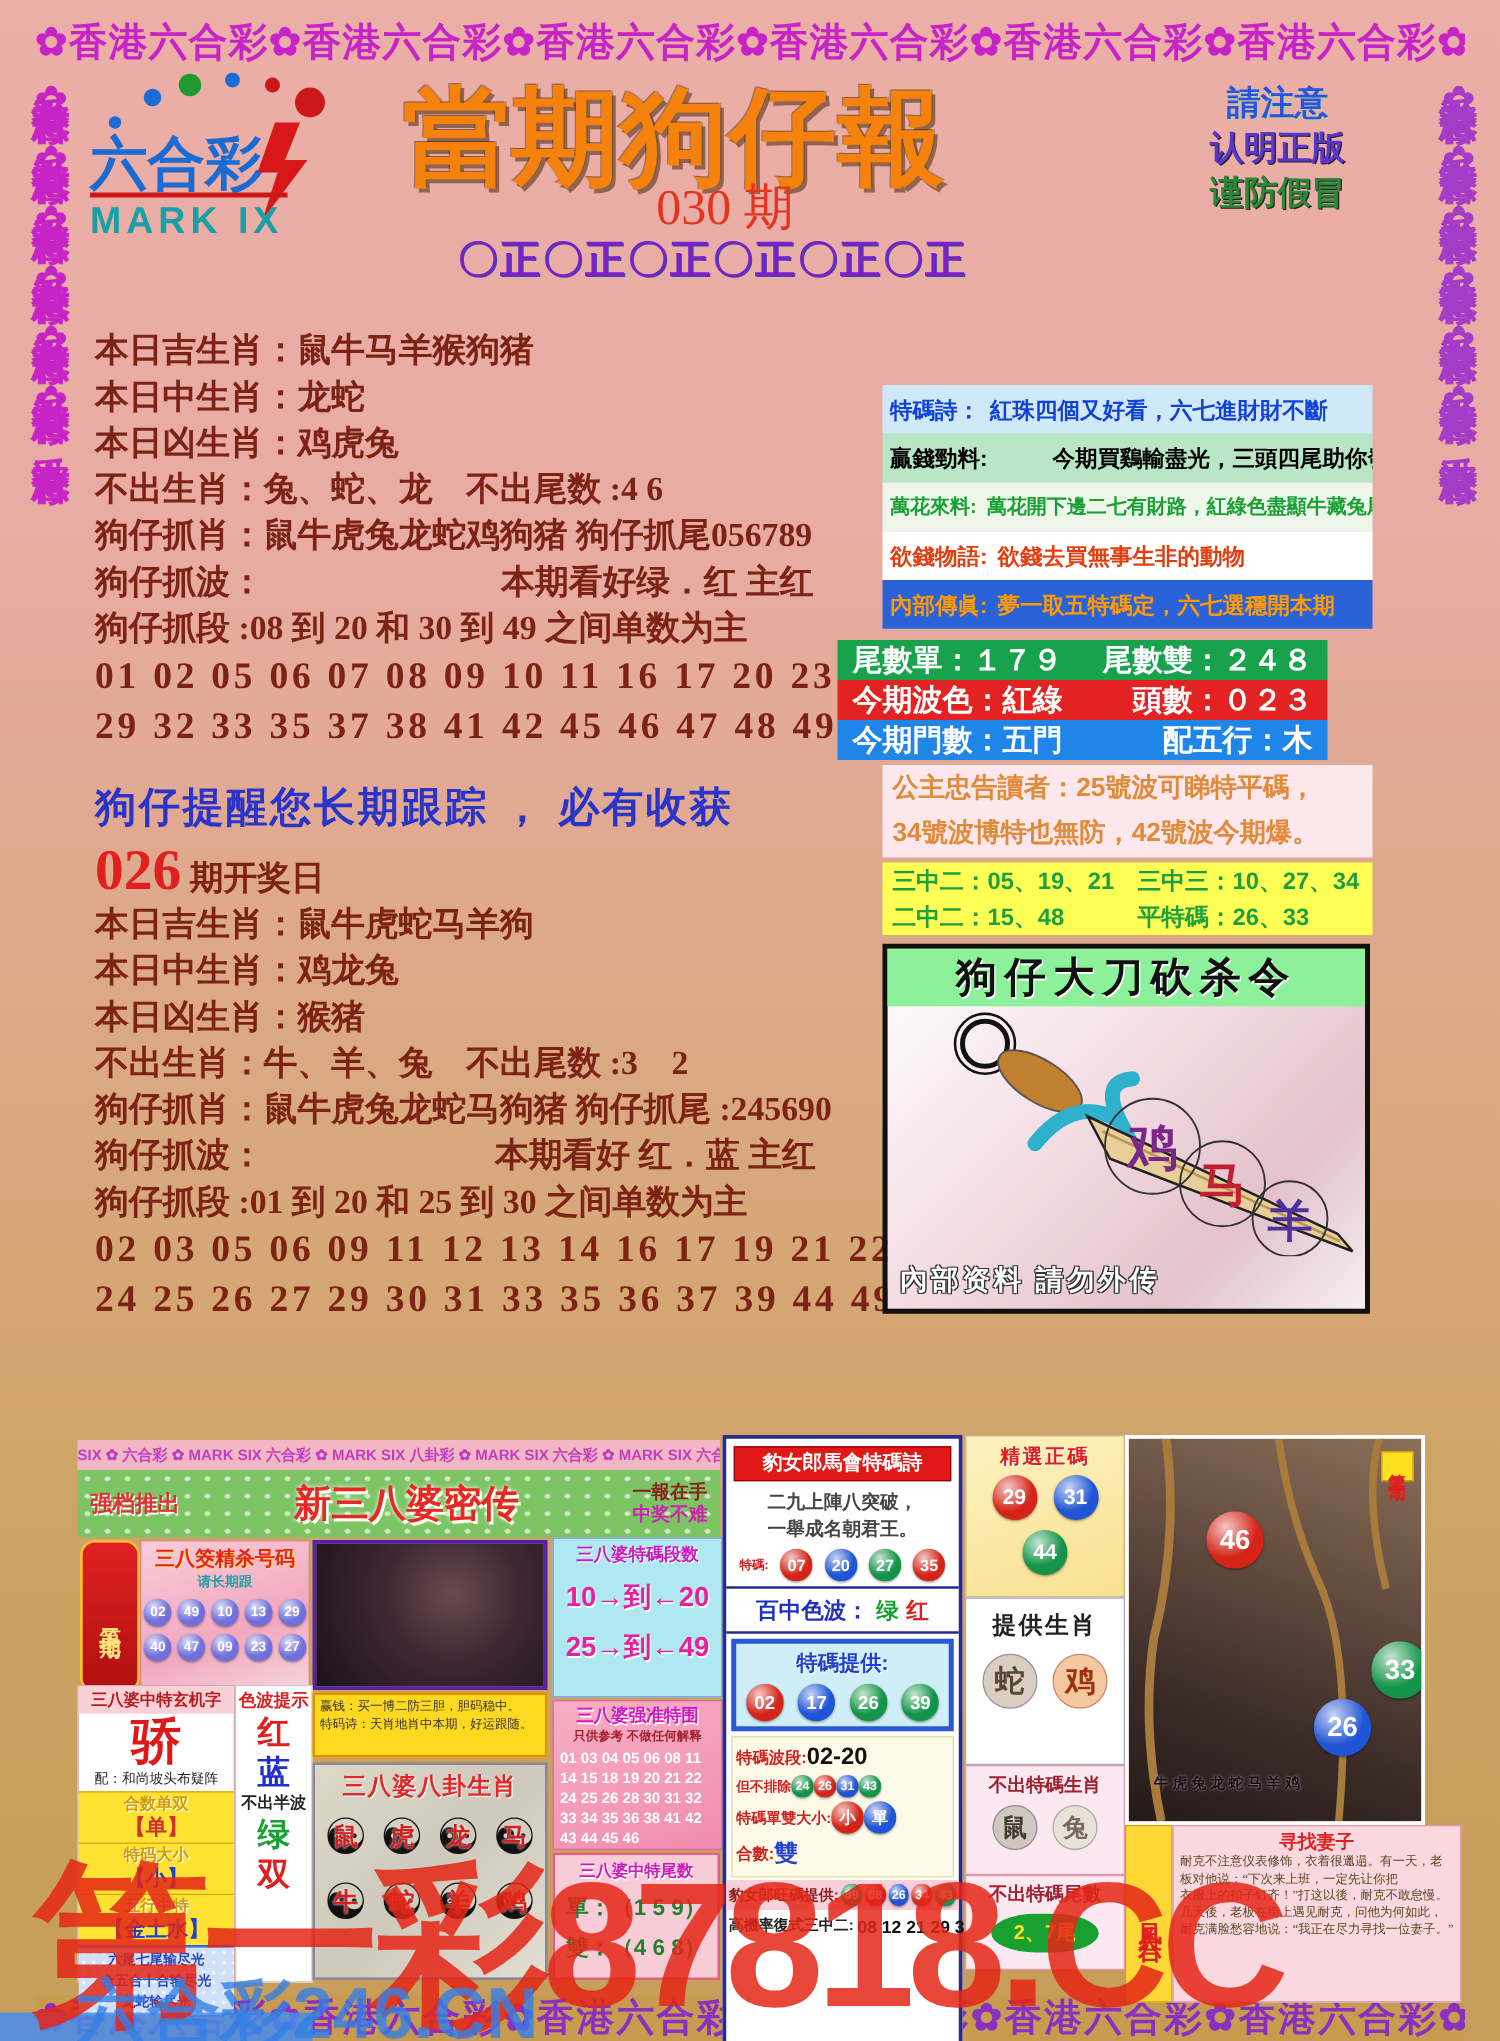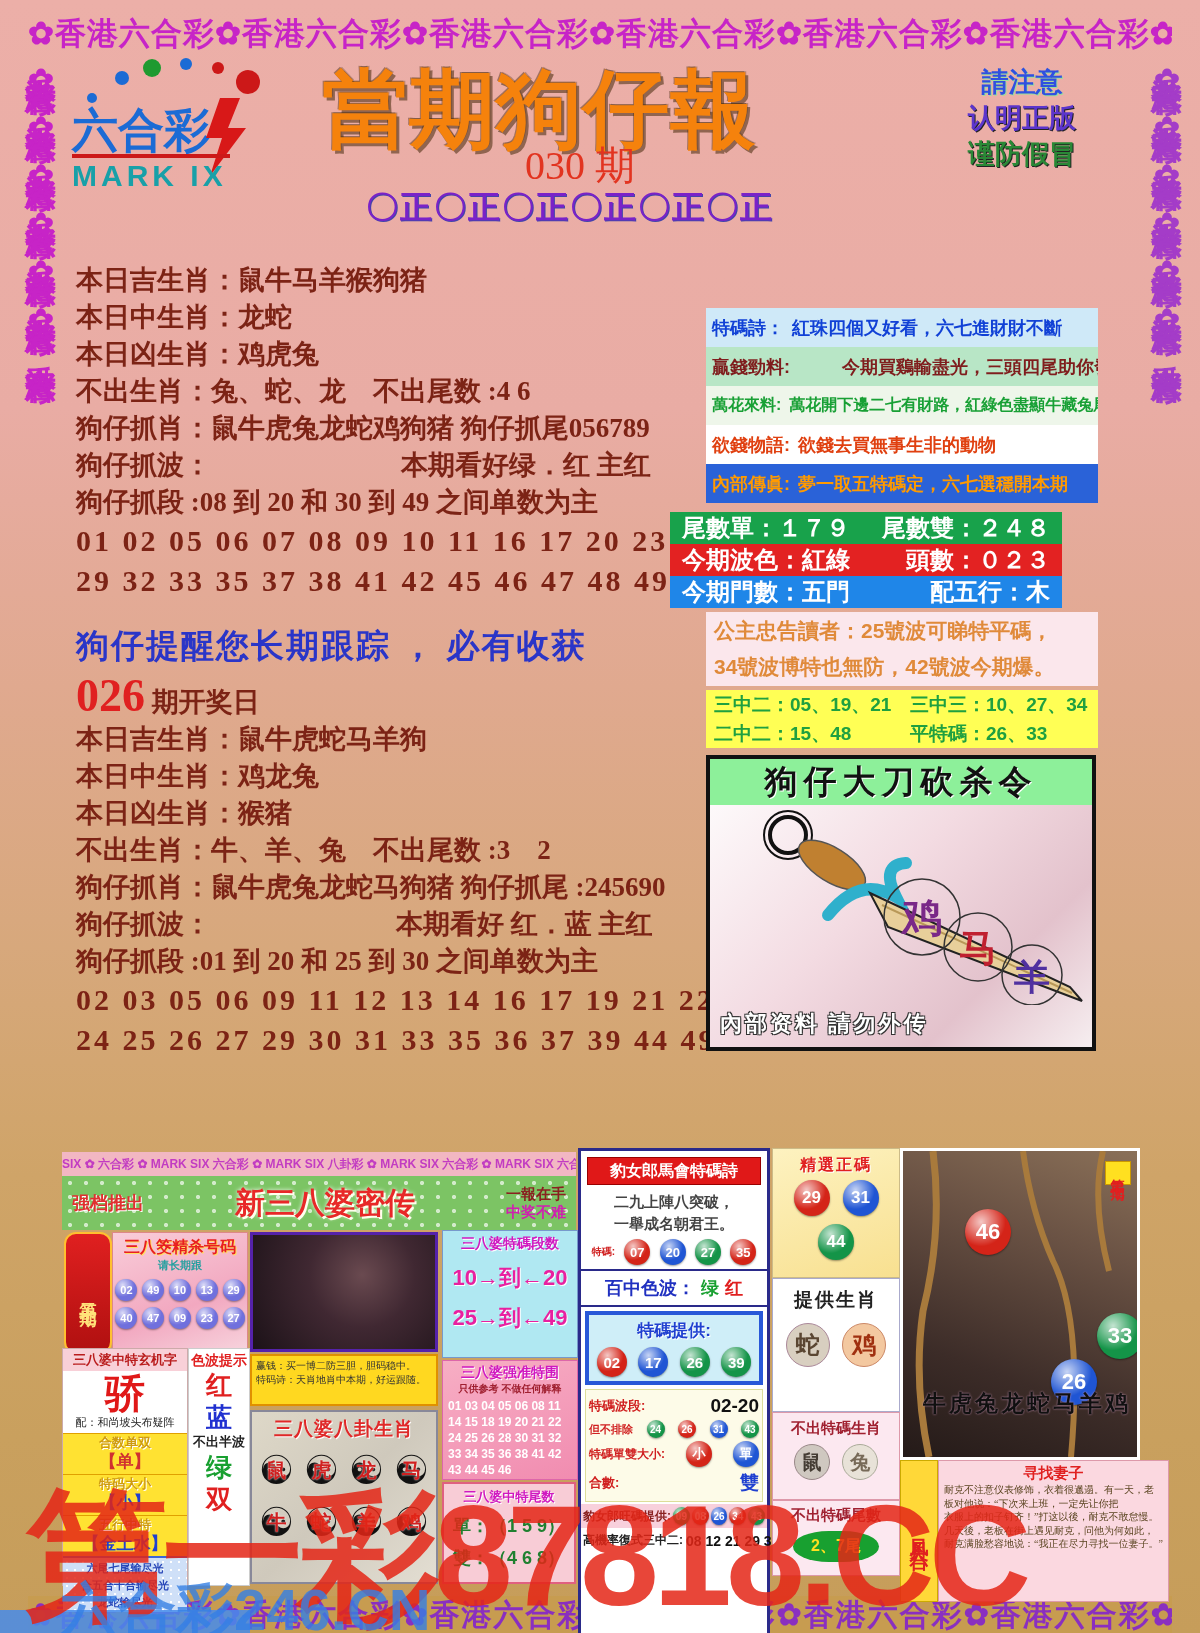--- a/index.html
+++ b/index.html
@@ -28,21 +28,21 @@
   .mainblk p{margin:0;font-size:27px;line-height:37px;white-space:nowrap;}
   .issue-num{font-size:46px;color:#e02020;line-height:40px;}
   .numline{letter-spacing:3px;font-size:30px !important;line-height:40px !important;}
   .reminder{left:76px;top:624px;font-size:33px;font-weight:bold;color:#2a35c8;letter-spacing:2px;white-space:nowrap;}
   .bospace{display:inline-block;width:190px;}
   .bospace2{display:inline-block;width:185px;}
   
   .tips{left:706px;top:308px;width:392px;font-family:"Liberation Sans",sans-serif;font-weight:bold;}
   .tiprow{height:39px;display:flex;align-items:center;padding:0 6px;font-size:18px;white-space:nowrap;overflow:hidden;}
   .t1{background:#cfe9f8;color:#1141d6;}
-  .t2{background:#b8e6c6;color:#7f1d1d;gap:44px;}
+  .t2{background:#b8e6c6;color:#000000;gap:44px;}
   .t3{background:#eef6ea;color:#18a035;font-size:16px;}
   .t4{background:#ffffff;color:#e04010;}
   .t5{background:#2a62d8;color:#ff9a00;}
   .tiprow .lbl{margin-right:8px;}
   
   .stats{left:670px;top:512px;width:392px;font-family:"Liberation Sans",sans-serif;font-weight:bold;color:#fff;}
   .strow{height:32px;display:flex;align-items:center;padding:0 12px;font-size:24px;white-space:nowrap;}
   .s1{background:#18a24b;}
   .s2{background:#e32222;}
   .s3{background:#1f86e8;}
@@ -121,21 +121,21 @@
   .pB-poem{color:#444;font-size:15px;font-weight:bold;text-align:center;line-height:22px;font-family:"Liberation Serif",serif;}
   .pB-tema{display:flex;align-items:center;justify-content:space-around;padding:4px 6px;}
   .pB-tema .lb{color:#d02020;font-size:10px;font-weight:bold;}
   .pB-sebo{border-top:2px solid #2a2a8a;border-bottom:2px solid #2a2a8a;height:34px;display:flex;align-items:center;justify-content:center;font-size:18px;font-weight:bold;}
   .pB-sebo .lb{color:#2030c0;} .pB-sebo .g{color:#18a030;margin:0 6px;} .pB-sebo .r{color:#e02020;}
   .pB-blue{margin:4px;background:#2858d8;padding:4px;}
   .pB-blue .inner{background:#cfeef8;padding:4px 2px;text-align:center;}
   .pB-blue .lb{color:#2040d0;font-size:17px;font-weight:bold;text-shadow:1px 1px 0 #fff;}
   .pB-blue .balls{display:flex;justify-content:space-around;margin-top:5px;}
   .pB-cream{margin:2px 4px;background:#fdfbe8;border:1px solid #dd9;padding:2px 3px;font-size:13px;}
-  .pB-cream .r{display:flex;align-items:center;justify-content:space-between;margin:3px 0;}
+  .pB-cream .r{display:flex;align-items:center;margin:3px 0;}
   .pB-cream .lb{color:#d02020;font-weight:bold;white-space:nowrap;}
   .pB-cream .v{color:#111;font-weight:bold;font-size:19px;}
   .pB-cream .small{font-size:11px;color:#d02020;font-weight:bold;}
   .pB-wang{background:#f8d0dc;display:flex;align-items:center;padding:3px 2px;gap:2px;}
   .pB-wang .lb{color:#8a2020;font-size:12px;font-weight:bold;white-space:nowrap;}
   .pB-gao{display:flex;align-items:center;padding:4px 2px;}
   .pB-gao .lb{color:#222;font-size:12px;font-weight:bold;white-space:nowrap;}
   .pB-gao .v{color:#111;font-size:14px;font-weight:bold;margin-left:3px;white-space:nowrap;}
   
   .pC{left:772px;top:1140px;width:368px;height:462px;font-family:"Liberation Sans",sans-serif;}
@@ -151,21 +151,21 @@
   .a-rat{background:#cfc8c0;color:#443c33;border:1px solid #988;width:34px;height:34px;font-size:20px;margin-top:6px;}
   .a-rabbit{background:#e8e2d8;color:#776a58;border:1px solid #aa9;width:34px;height:34px;font-size:20px;margin-top:6px;}
   .bc{background:#fce8f0;border:1px solid #d9a;height:86px;text-align:center;}
   .bc .h{color:#a02030;font-size:15px;font-weight:bold;margin-top:6px;white-space:nowrap;}
   .bw{background:#fce8f0;border:1px solid #d9a;height:74px;text-align:center;}
   .bw .h{color:#a02030;font-size:15px;font-weight:bold;margin-top:5px;white-space:nowrap;}
   .oval{display:inline-block;margin-top:6px;background:#18a030;color:#ffe020;font-size:16px;font-weight:bold;border-radius:50%/60%;padding:5px 18px;}
   .pC-photo{left:128px;top:8px;width:240px;height:312px;border:3px solid #fff;box-sizing:border-box;
     background:linear-gradient(200deg,#8a7058 0%,#6a5244 30%,#3c2c28 70%,#241a18 100%);overflow:hidden;}
   .ptag{position:absolute;right:6px;top:10px;background:#ffe020;border:1px solid #c90;color:#e02020;font-size:14px;font-weight:bold;writing-mode:vertical-rl;letter-spacing:2px;padding:6px 3px;}
-  .pC-hand{position:absolute;left:20px;bottom:38px;color:#101010;font-size:23px;font-weight:bold;font-family:"Liberation Serif",serif;letter-spacing:3px;text-shadow:0 0 2px #c9b;}
+  .pC-hand{position:absolute;left:20px;bottom:22px;color:#101010;font-size:12px;font-weight:bold;font-family:"Liberation Serif",serif;letter-spacing:3px;text-shadow:0 0 2px #c9b;}
   .story{left:128px;top:320px;width:240px;height:142px;display:flex;}
   .fy{width:36px;background:#ffd838;border:1px solid #ca0;color:#e02020;font-size:19px;font-weight:bold;writing-mode:vertical-rl;display:flex;align-items:center;justify-content:center;letter-spacing:4px;}
   .st{flex:1;background:#fbd8e0;border:1px solid #d9a;padding:3px 5px;box-sizing:border-box;}
   .st .h{color:#e02020;font-size:15px;font-weight:bold;text-align:center;}
   .st .l{color:#5a4420;font-size:10px;line-height:13.5px;white-space:nowrap;overflow:hidden;font-family:"Liberation Serif",serif;}
   
   .wm-red{left:26px;top:1462px;font-size:142px;font-weight:bold;color:rgba(228,38,22,.85);font-family:"Liberation Sans",sans-serif;letter-spacing:-6px;white-space:nowrap;z-index:50;}
   .wm-blue{left:60px;top:1572px;font-size:58px;font-weight:bold;color:rgba(52,128,228,.8);font-family:"Liberation Sans",sans-serif;z-index:51;white-space:nowrap;}
   .wm-bar{left:0;top:1610px;width:250px;height:23px;background:rgba(70,140,235,.85);z-index:49;}
 </style>

